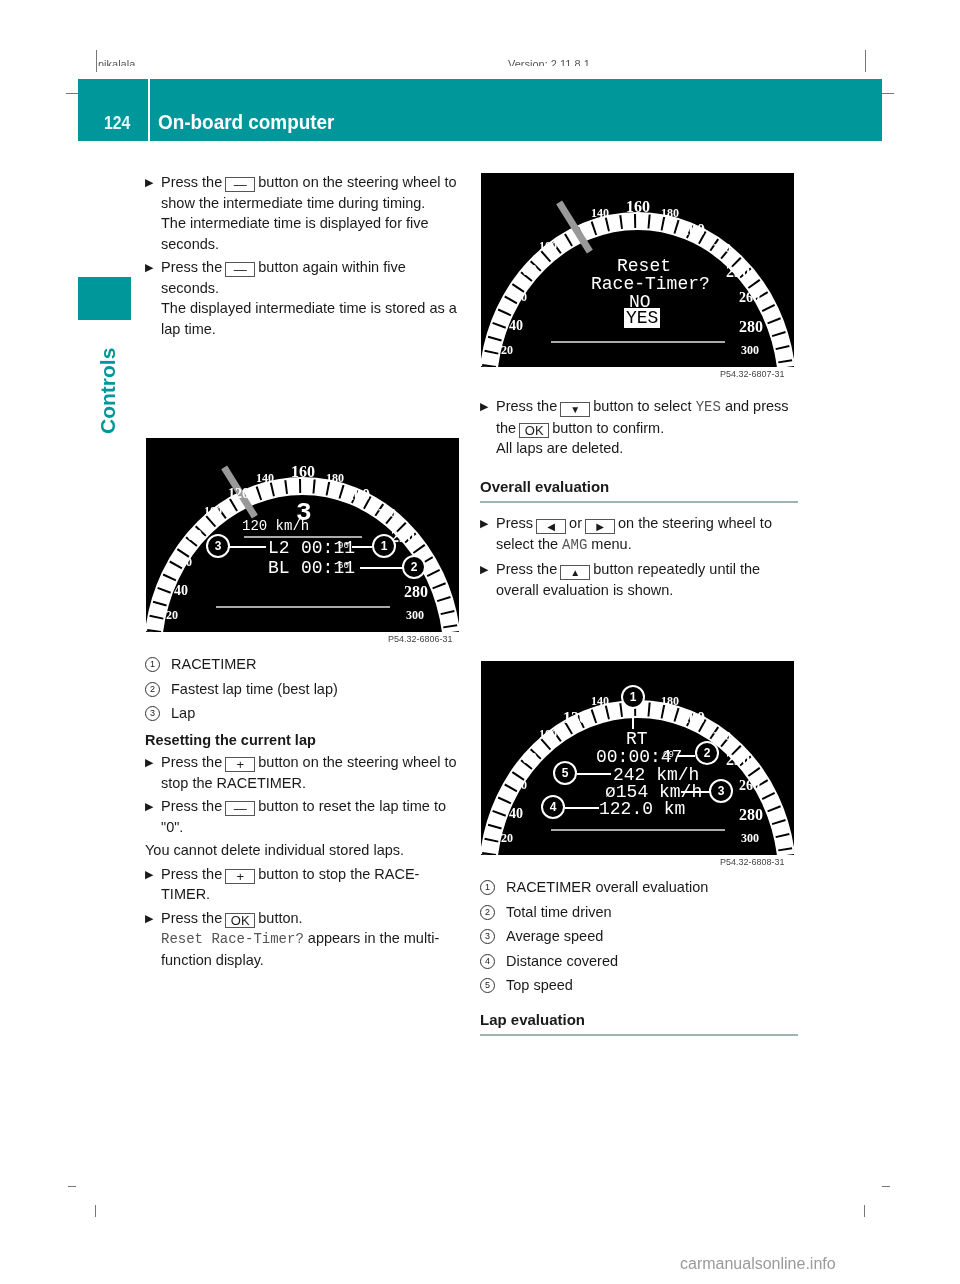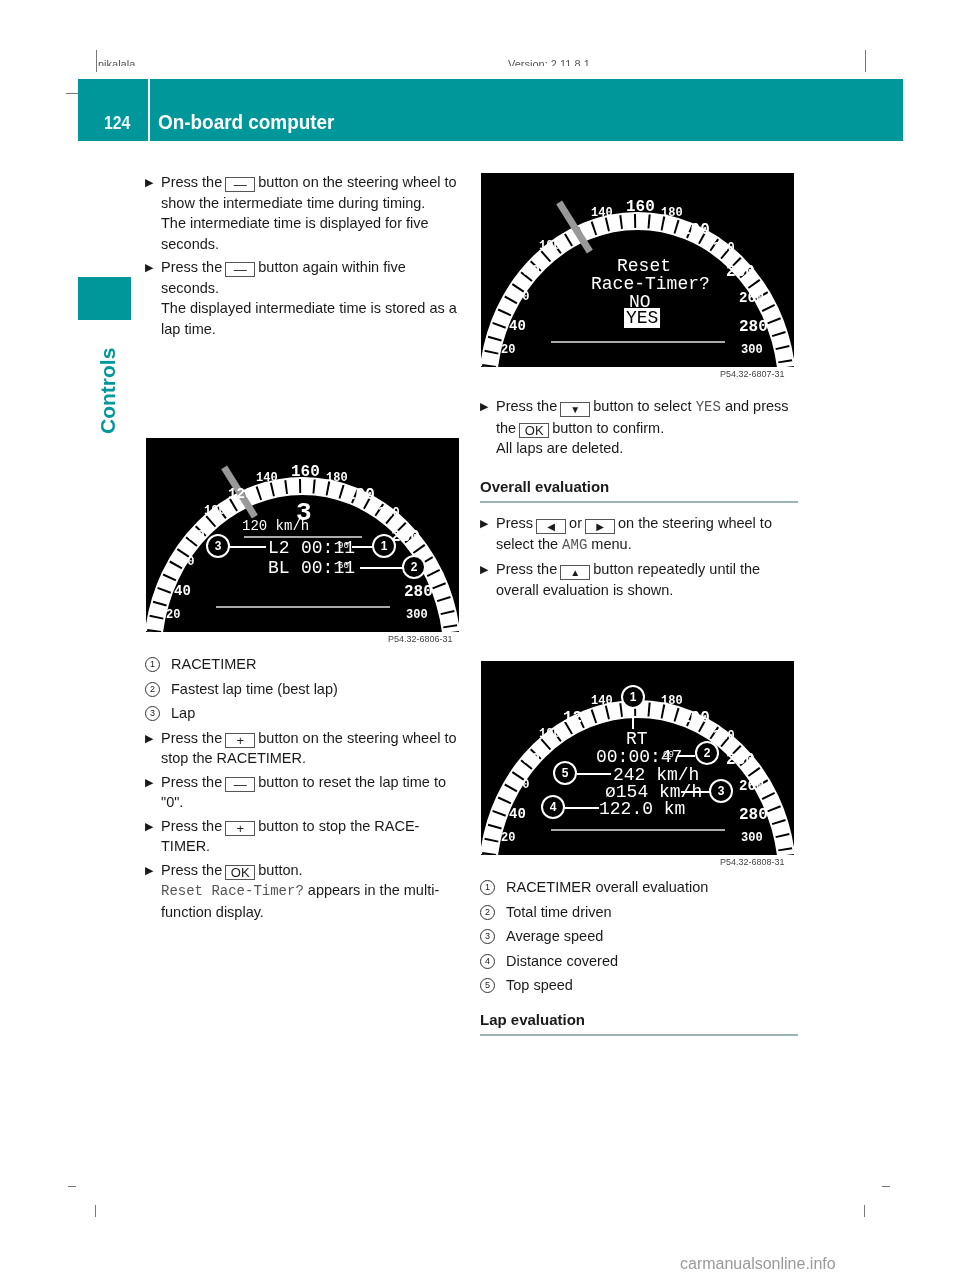--- a/index.html
+++ b/index.html
@@ -1,20 +1,20 @@
 <!DOCTYPE html>
 <html><head>
 <meta charset="utf-8">
 <style>
   html, body { margin:0; padding:0; background:#ffffff; }
   body { width:960px; height:1284px; position:relative; overflow:hidden;
          font-family:"Liberation Sans", sans-serif; color:#1a1a1a; }
   .crop { position:absolute; background:#777; }
   .meta { position:absolute; top:58px; font-size:11px; color:#555; line-height:12px; height:8px; overflow:hidden; }
-  .header-bar { position:absolute; left:78px; top:79px; width:804px; height:62px; background:#00979a;padding-left:21px; }
+  .header-bar { position:absolute; left:78px; top:79px; width:804px; height:62px; background:#00979a; }
   .header-bar .sep { position:absolute; left:70px; top:0; width:2px; height:62px; background:#ffffff; }
   .page-num { position:absolute; left:26px; top:34px; color:#e8f4f4; font-size:18px; font-weight:bold; font-family:"Liberation Sans", sans-serif; transform:scaleX(0.88); transform-origin:left; }
   .page-title { position:absolute; left:80px; top:31px; color:#ffffff; font-size:21px; font-weight:bold; transform:scaleX(0.9); transform-origin:left; }
   .section-tab { position:absolute; left:78px; top:277px; width:53px; height:43px; background:#00979a; }
   .section-label { position:absolute; left:96px; top:434px; transform:rotate(-90deg); transform-origin:left top; color:#00979a; font-weight:bold; font-size:21px; white-space:nowrap; }
   .col { position:absolute; font-size:14.5px; line-height:20.5px; }
   .col1 { left:145px; top:172px; width:320px; }
   .col2 { left:480px; top:396px; width:318px; }
   .step { position:relative; padding-left:16px; margin:0 0 3px 0; }
   .step .arrow { position:absolute; left:0; top:0; font-size:11px; }
@@ -23,21 +23,21 @@
   .para { margin:0 0 3px 0; }
   .h { font-weight:bold; margin:6px 0 2px 0; }
   .h2 { font-weight:bold; font-size:15px; border-bottom:2px solid #9cb4b4; padding-bottom:4px; margin:18px 0 10px 0; }
   .legend-item { position:relative; padding-left:26px; margin:0 0 4px 0; }
   .legend-item .num { position:absolute; left:0; top:3px; width:13px; height:13px; border:1px solid #333; border-radius:50%; font-size:9px; line-height:13px; text-align:center; }
   .figure { position:absolute; background:#000; overflow:hidden; }
   .fig1 { left:146px; top:438px; width:313px; height:194px; }
   .fig2 { left:481px; top:173px; width:313px; height:194px; }
   .fig3 { left:481px; top:661px; width:313px; height:194px; }
   .fig-caption { position:absolute; font-size:9px; color:#444; }
-  .gauge-num { position:absolute; color:#fff; font-weight:bold; font-family:Liberation Mono, monospace; font-size:14px; }
+  .gauge-num { position:absolute; color:#fff; font-weight:bold; font-family:Liberation Serif, serif; font-size:14px; }
   .disp { position:absolute; color:#fff; font-family:"Liberation Mono", monospace; font-size:18px; white-space:nowrap; }
   .callout { position:absolute; width:20px; height:20px; border:2px solid #fff; border-radius:50%; background:#000; color:#fff; font-size:12px; font-weight:bold; text-align:center; line-height:20px; }
   .cline { position:absolute; height:1.5px; background:#fff; }
   .hline { position:absolute; height:1.5px; background:#aaa; }
   .needle { position:absolute; width:7px; height:58px; background:#999; transform:rotate(-32deg); }
   .yes-box { background:#fff; color:#000; padding:0 2px; }
   .watermark { position:absolute; left:680px; top:1255px; font-size:16px; color:#9a9a9a; }
 </style>
 </head>
 <body>
@@ -113,23 +113,25 @@
   <div class="callout" style="left:256px;top:117px;">2</div>
   <div class="hline" style="left:70px;top:168px;width:174px;"></div>
 </div>
 <span class="fig-caption" style="left:388px;top:634px;">P54.32-6806-31</span>
 
 <div class="col" style="left:145px;top:654px;width:320px;">
   <div class="legend-item"><span class="num">1</span><span>RACETIMER</span></div>
   <div class="legend-item"><span class="num">2</span><span>Fastest lap time (best lap)</span></div>
   <div class="legend-item"><span class="num">3</span><span>Lap</span></div>
 
+  <div class="h">Resetting the current lap</div>
   <div class="step"><span class="arrow">▶</span><span>Press the</span><span class="key">+</span><span>button on the steering wheel to stop the RACETIMER.</span></div>
   <div class="step"><span class="arrow">▶</span><span>Press the</span><span class="key">—</span><span>button to reset the lap time to "0".</span></div>
 
+  <div class="para">You cannot delete individual stored laps.</div>
   <div class="step"><span class="arrow">▶</span><span>Press the</span><span class="key">+</span><span>button to stop the RACE-TIMER.</span></div>
   <div class="step"><span class="arrow">▶</span><span>Press the</span><span class="key">OK</span><span>button.</span><br><span class="mono">Reset Race-Timer?</span> <span>appears in the multi-function display.</span></div>
 </div>
 
 <div class="figure fig2">
   <svg width="313" height="194" style="position:absolute;left:0;top:0;">
     <path d="M 8 194 A 150 170 0 0 1 305 194" stroke="#fff" stroke-width="18" fill="none"></path>
     <path d="M 8 194 A 150 170 0 0 1 305 194" stroke="#000" stroke-width="14" fill="none" stroke-dasharray="2 12"></path>
   </svg>
   <div class="needle" style="left:90px;top:25px;"></div>

